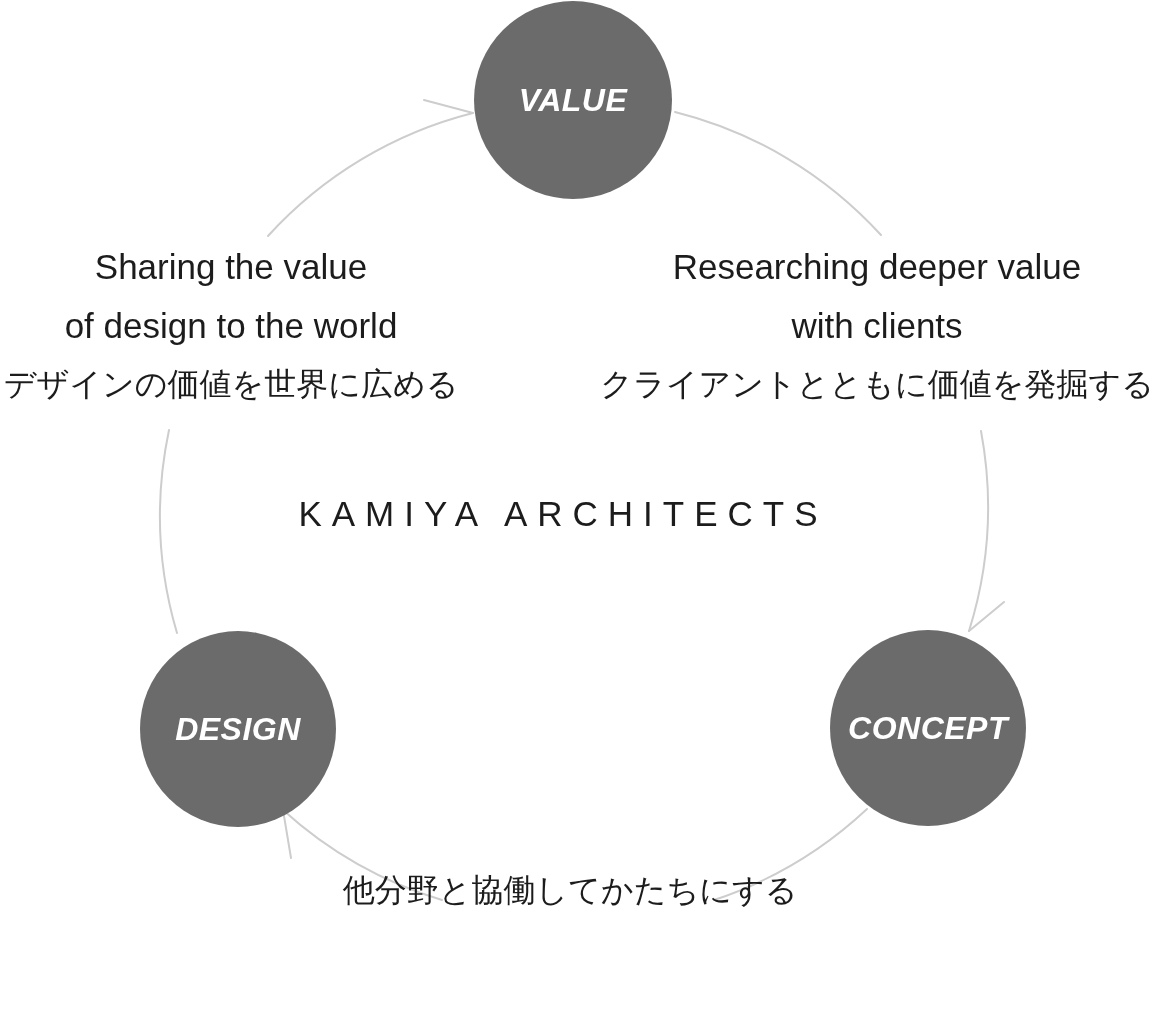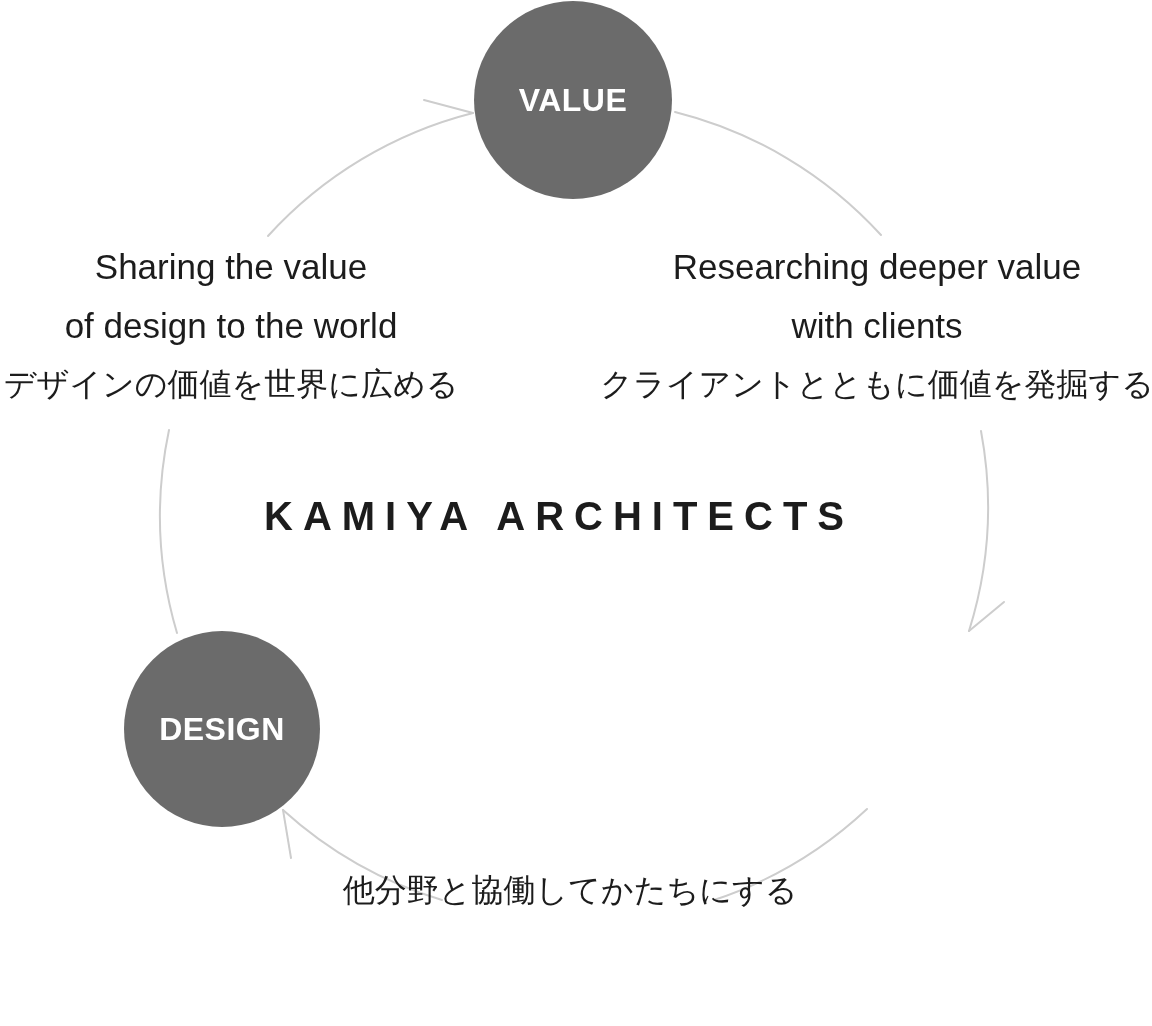--- a/index.html
+++ b/index.html
@@ -16,38 +16,39 @@
     position: absolute;
     left: 0; top: 0;
   }
   .node {
     position: absolute;
     border-radius: 50%;
     background: #6b6b6b;
     display: flex;
     align-items: center;
     justify-content: center;
+    font-style: italic;
   }
   .node-label {
     color: #ffffff;
     font-weight: 700;
     font-size: 32px;
     letter-spacing: 0.5px;
   }
   .node-value   { left: 474px; top: 1px;   width: 198px; height: 198px; }
-  .node-design  { left: 124px; top: 631px; width: 196px; height: 196px; }
+  .node-design  { left: 140px; top: 631px; width: 196px; height: 196px; }
   .node-concept { left: 830px; top: 630px; width: 196px; height: 196px; }
   .title {
     position: absolute;
-    left: 264px;
+    left: 273px;
     top: 494px;
     width: 580px;
     text-align: center;
-    font-size: 40px;
-    font-weight: 700;
+    font-size: 35px;
+    font-weight: 400;
     letter-spacing: 10px;
     color: #1c1c1c;
     white-space: nowrap;
   }
   .desc {
     position: absolute;
     text-align: center;
     font-weight: 300;
   }
   .desc .line {
@@ -83,20 +84,23 @@
   </svg>
 
   <div class="node node-value">
     <span class="node-label">VALUE</span>
   </div>
 
   <div class="node node-design">
     <span class="node-label">DESIGN</span>
   </div>
 
+  <div class="node node-concept">
+    <span class="node-label">CONCEPT</span>
+  </div>
 
   <div class="title">KAMIYA ARCHITECTS</div>
 
   <div class="desc desc-left">
     <div class="line en">Sharing the value</div>
     <div class="line en">of design to the world</div>
     <div class="line jp" lang="ja">デザインの価値を世界に広める</div>
   </div>
 
   <div class="desc desc-right">

